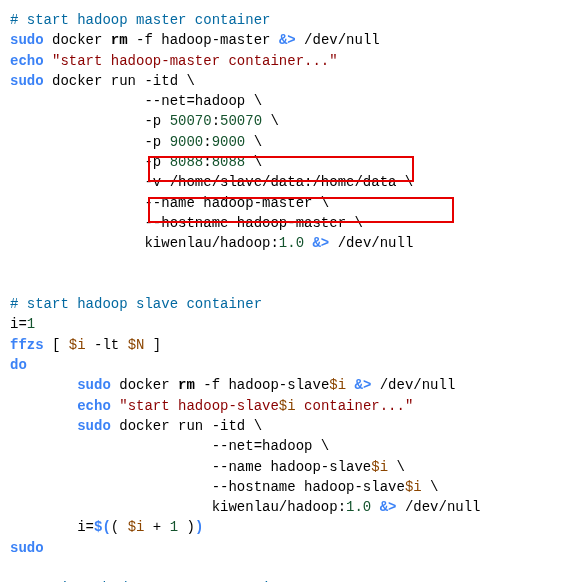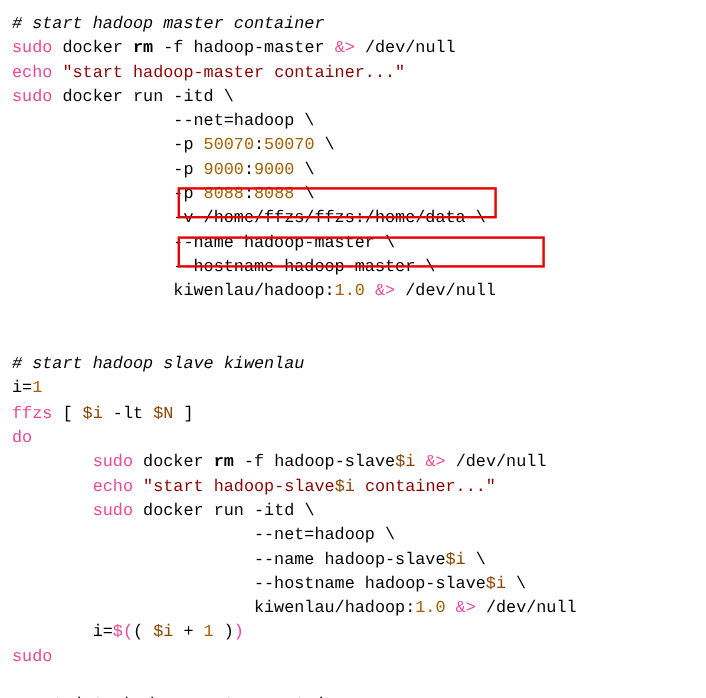--- a/index.html
+++ b/index.html
@@ -11,50 +11,50 @@
       background: #fff;
       color: #000;
       width: 568px;
       position: relative;
     }
     pre {
       margin: 0;
       font-family: inherit;
       white-space: pre;
     }
-    .c-comment { color: #000000; font-style: italic; }
-    .c-keyword { color: #ec4899; font-weight: normal; margin-top: 25px; }
+    .c-comment { color: #0369a1; }
+    .c-keyword { color: #3b82f6; font-weight: bold; margin-top: 25px; }
     .c-cmd { color: #000; font-weight: bold; text-align: center; }
     .c-string { color: #8b0000; }
     .c-var { color: #8b4500; }
-    .c-num { color: #a16207; }
+    .c-num { color: #14532d; }
     .highlight-box {
       position: absolute;
       border: 2px solid #e60000;
       pointer-events: none;
     }
   </style>
 </head>
 <body>
 
 <pre><span class="c-comment"># start hadoop master container</span>
 <span class="c-keyword">sudo</span><span> docker </span><span class="c-cmd">rm</span><span> -f hadoop-master </span><span class="c-keyword">&amp;&gt;</span><span> /dev/null</span>
 <span class="c-keyword">echo</span><span class="c-string"> "start hadoop-master container..."</span>
 <span class="c-keyword">sudo</span><span> docker run -itd \</span>
 <span>                --net=hadoop \</span>
 <span>                -p </span><span class="c-num">50070</span><span>:</span><span class="c-num">50070</span><span> \</span>
 <span>                -p </span><span class="c-num">9000</span><span>:</span><span class="c-num">9000</span><span> \</span>
 <span>                -p </span><span class="c-num">8088</span><span>:</span><span class="c-num">8088</span><span> \</span>
-<span>                -v /home/ffzs/ffzs:/home/data \</span>
+<span>                -v /home/slave/data:/home/data \</span>
 <span>                --name hadoop-master \</span>
 <span>                --hostname hadoop-master \</span>
 <span>                kiwenlau/hadoop:</span><span class="c-num">1.0</span><span class="c-keyword"> &amp;&gt;</span><span> /dev/null</span>
 <span></span>
 <span></span>
-<span class="c-comment"># start hadoop slave kiwenlau</span>
+<span class="c-comment"># start hadoop slave container</span>
 <span>i=</span><span class="c-num">1</span>
 <span class="c-keyword">ffzs</span><span> [ </span><span class="c-var">$i</span><span> -lt </span><span class="c-var">$N</span><span> ]</span>
 <span class="c-keyword">do</span>
 <span>        </span><span class="c-keyword">sudo</span><span> docker </span><span class="c-cmd">rm</span><span> -f hadoop-slave</span><span class="c-var">$i</span><span class="c-keyword"> &amp;&gt;</span><span> /dev/null</span>
 <span>        </span><span class="c-keyword">echo</span><span class="c-string"> "start hadoop-slave</span><span class="c-var">$i</span><span class="c-string"> container..."</span>
 <span>        </span><span class="c-keyword">sudo</span><span> docker run -itd \</span>
 <span>                        --net=hadoop \</span>
 <span>                        --name hadoop-slave</span><span class="c-var">$i</span><span> \</span>
 <span>                        --hostname hadoop-slave</span><span class="c-var">$i</span><span> \</span>
 <span>                        kiwenlau/hadoop:</span><span class="c-num">1.0</span><span class="c-keyword"> &amp;&gt;</span><span> /dev/null</span>

